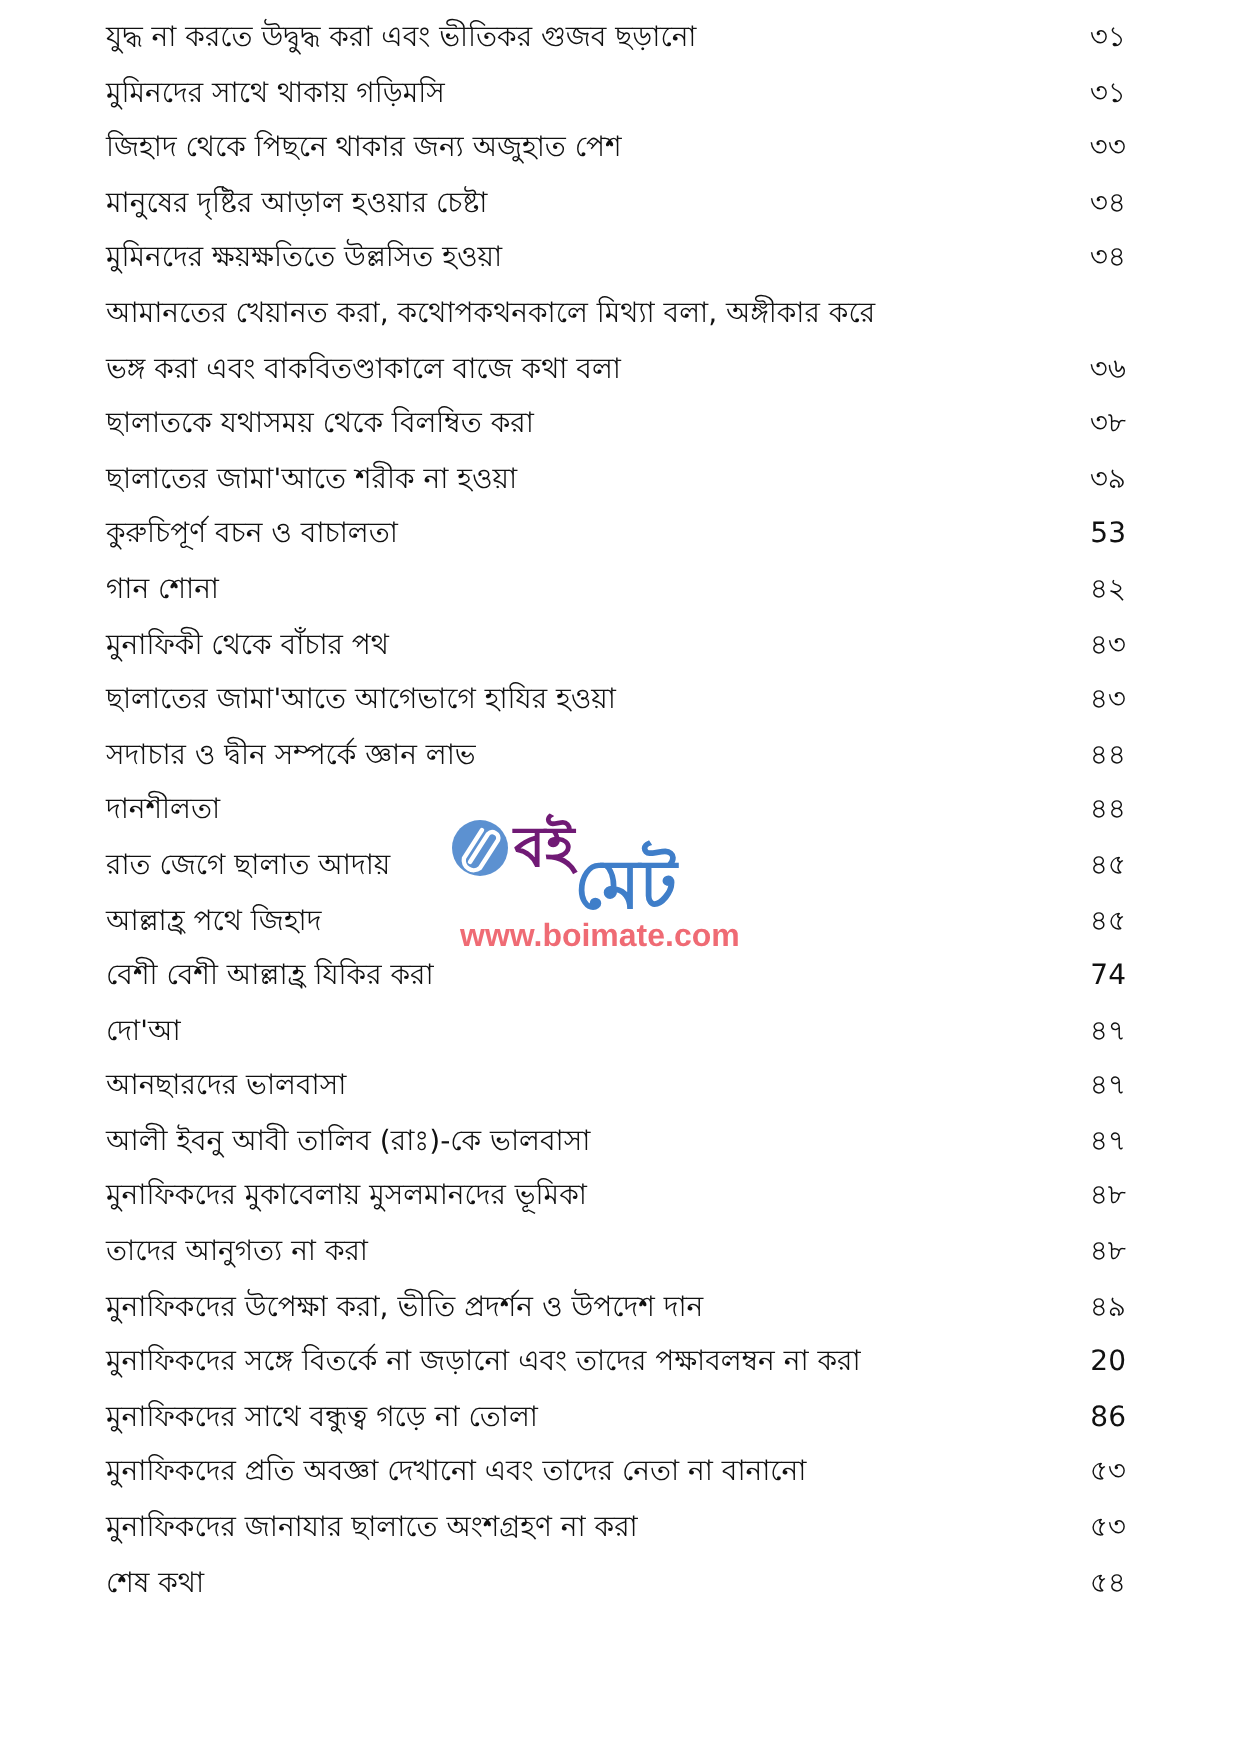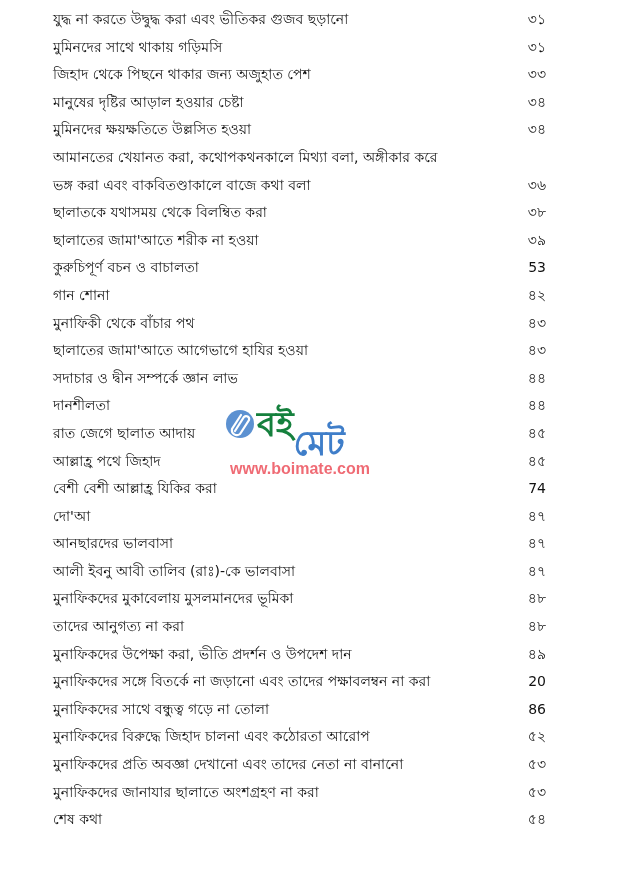--- a/index.html
+++ b/index.html
@@ -1,26 +1,26 @@
 <!DOCTYPE html>
 <html><head>
   <meta charset="utf-8">
   <style>
     html, body { margin: 0; padding: 0; background: #ffffff; }
     body { width: 621px; height: 875px; overflow: hidden; position: relative;
            font-family: "DejaVu Sans", "Liberation Sans", sans-serif; color: #111; }
     .toc { position: absolute; left: 53px; top: 6px; width: 510px; }
     .row { position: relative; height: 27.6px; line-height: 27.6px; font-size: 14px; white-space: nowrap; }
     .row .title { position: absolute; left: 0; top: 0; }
-    .row .page { position: absolute; right: 17px; top: 0; width: 40px; text-align: right; }
+    .row .page { position: absolute; right: 0; top: 0; width: 40px; text-align: right; }
     .row.bold .title { font-weight: normal; }
     .watermark { position: absolute; left: 225px; top: 402px; width: 175px; height: 72px; pointer-events: none; }
     .wm-logo { position: absolute; left: 0; top: 0; height: 44px; display: flex; align-items: center; }
     .wm-clip { width: 30px; height: 38px; }
-    .wm-boi { font-size: 34px; font-weight: bold; color: #15803d; line-height: 44px; margin-left: 2px; }
+    .wm-boi { font-size: 28px; font-weight: bold; color: #701a75; line-height: 44px; margin-left: 2px; }
     .wm-mate { font-size: 34px; font-weight: bold; color: #3f7ec9; line-height: 44px; margin-top: 38px; }
     .wm-url { position: absolute; left: 5px; top: 58px; font-family: "Liberation Sans", sans-serif;
               font-weight: bold; font-size: 16px; color: #ee5b66; opacity: 0.9; }
   </style>
 </head>
 <body>
 
 <div class="toc">
   <div class="row">
       <span class="title">যুদ্ধ না করতে উদ্বুদ্ধ করা এবং ভীতিকর গুজব ছড়ানো</span>
@@ -120,24 +120,20 @@
     </div>
   <div class="row">
       <span class="title">মুনাফিকদের সঙ্গে বিতর্কে না জড়ানো এবং তাদের পক্ষাবলম্বন না করা</span>
       <span class="page">20</span>
     </div>
   <div class="row">
       <span class="title">মুনাফিকদের সাথে বন্ধুত্ব গড়ে না তোলা</span>
       <span class="page">86</span>
     </div>
   <div class="row">
-      <span class="title">মুনাফিকদের বিরুদ্ধে জিহাদ চালনা এবং কঠোরতা আরোপ</span>
-      <span class="page">৫২</span>
-    </div>
-  <div class="row">
       <span class="title">মুনাফিকদের প্রতি অবজ্ঞা দেখানো এবং তাদের নেতা না বানানো</span>
       <span class="page">৫৩</span>
     </div>
   <div class="row">
       <span class="title">মুনাফিকদের জানাযার ছালাতে অংশগ্রহণ না করা</span>
       <span class="page">৫৩</span>
     </div>
   <div class="row">
       <span class="title">শেষ কথা</span>
       <span class="page">৫৪</span>

